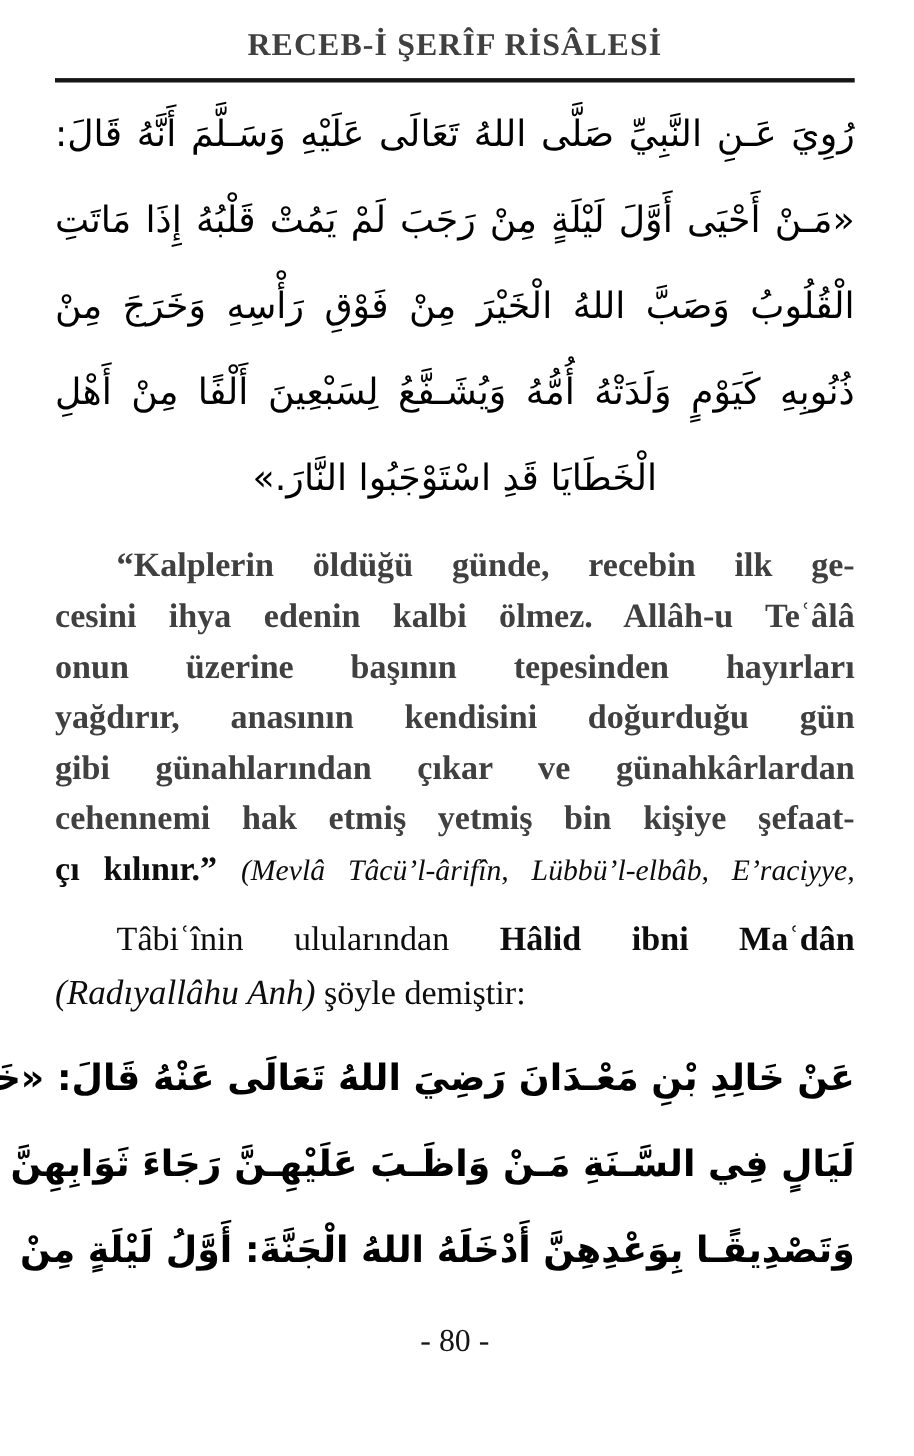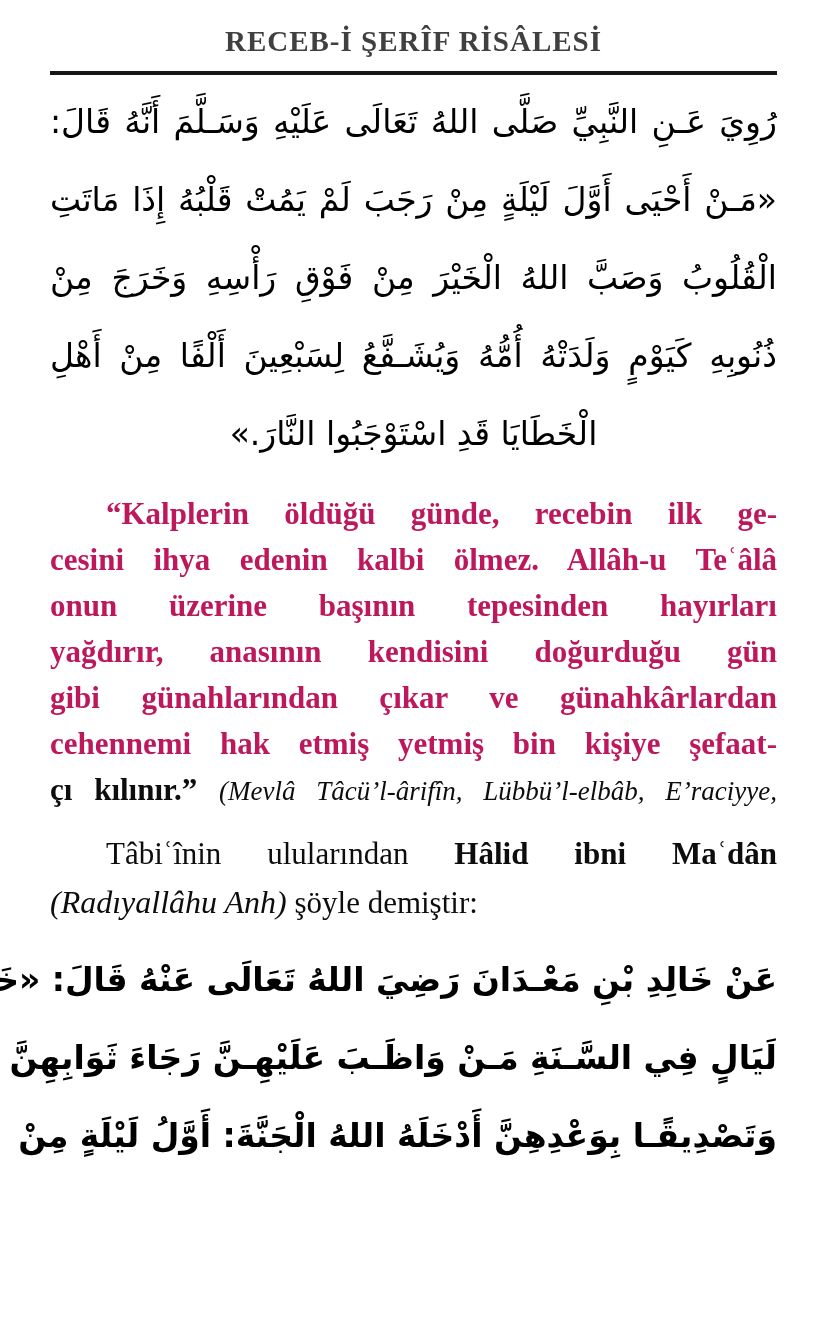--- a/index.html
+++ b/index.html
@@ -50,21 +50,21 @@
   }
   
   .translation { margin-top: 18px; }
   .tr-line {
     font-weight: bold;
     font-size: 31px;
     line-height: 46px;
     text-align: justify;
     text-align-last: justify;
     white-space: nowrap;
-    color: #be185d;
+    color: #404040;
   }
   .tr-line.indent { padding-left: 56px; }
   .mixed-line {
     font-size: 31px;
     line-height: 46px;
     text-align: justify;
     text-align-last: justify;
     white-space: nowrap;
   }
   .mixed-line .bold-part { font-weight: bold; }
@@ -144,14 +144,15 @@
       <span> şöyle demiştir:</span>
     </div>
   </div>
 
   <div class="arabic-block arabic-block-2">
     <div class="ar-line">عَنْ خَالِدِ بْنِ مَعْـدَانَ رَضِيَ اللهُ تَعَالَى عَنْهُ قَالَ: «خَمْسُ</div>
     <div class="ar-line">لَيَالٍ فِي السَّـنَةِ مَـنْ وَاظَـبَ عَلَيْهِـنَّ رَجَاءَ ثَوَابِهِنَّ</div>
     <div class="ar-line">وَتَصْدِيقًـا بِوَعْدِهِنَّ أَدْخَلَهُ اللهُ الْجَنَّةَ: أَوَّلُ لَيْلَةٍ مِنْ</div>
   </div>
 
+  <div class="page-number">- 80 -</div>
 
 </div>
 
 </body></html>

